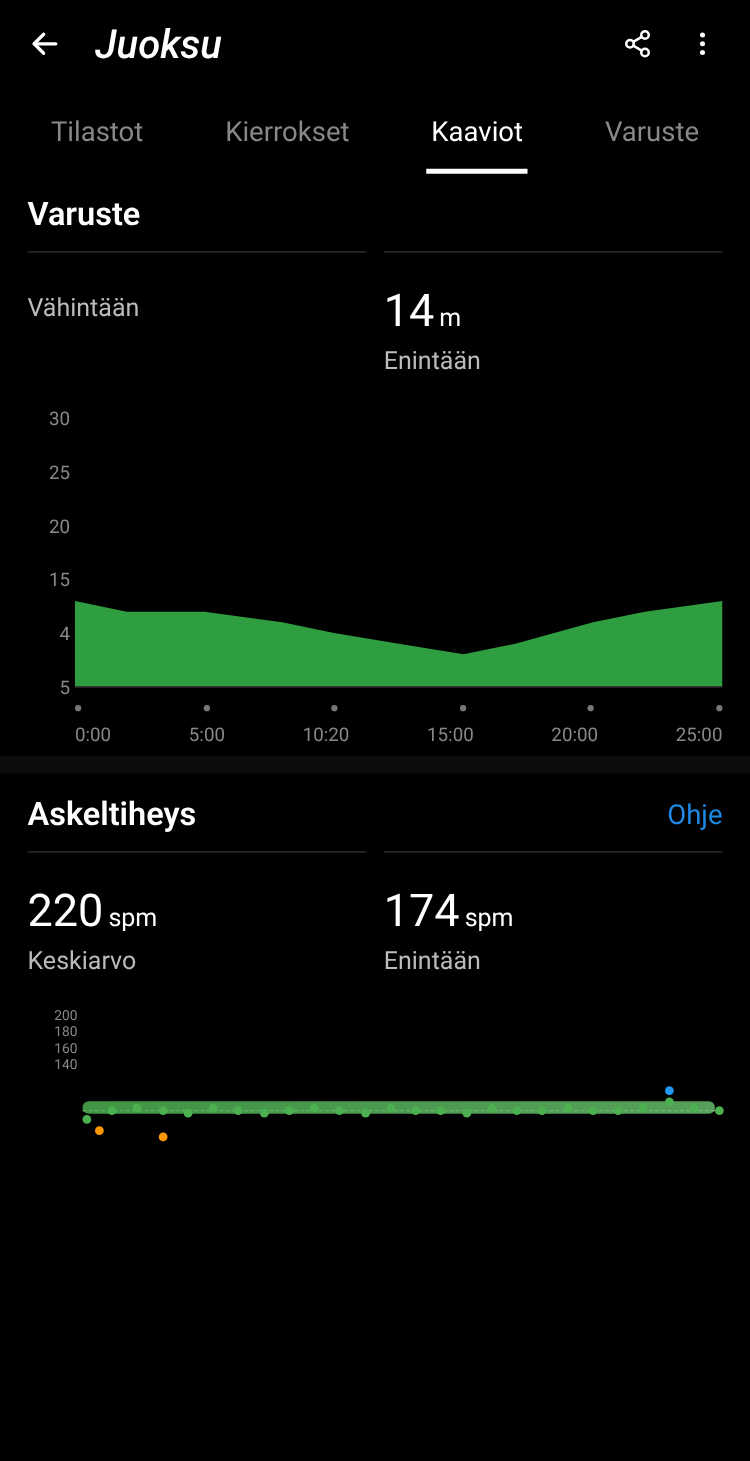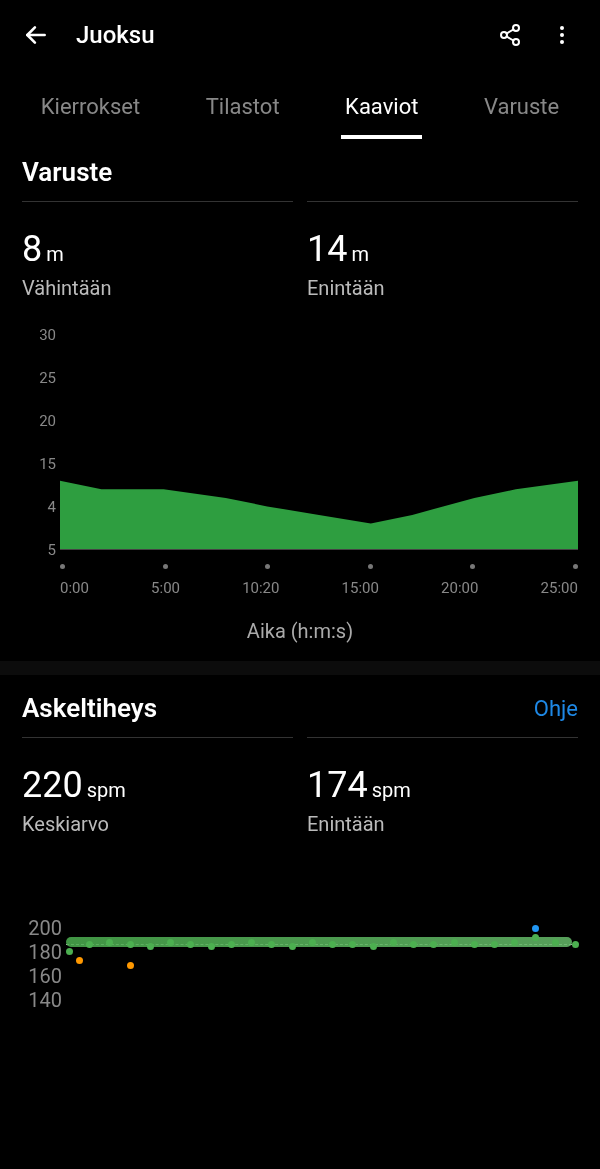--- a/index.html
+++ b/index.html
@@ -11,21 +11,21 @@
     font-family: -apple-system, BlinkMacSystemFont, "Segoe UI", Roboto, sans-serif;
     overflow: hidden;
   }
   .header {
     display: flex;
     align-items: center;
     padding: 16px 20px;
     height: 70px;
   }
   .back-btn { width: 32px; height: 32px; display:flex; align-items:center; justify-content:center; cursor:pointer; }
-  .title { font-size: 24px; font-weight: 500; margin-left: 24px; flex:1; }
+  .title { font-size: 32px; font-weight: 500; margin-left: 24px; flex:1;font-style:italic; }
   .share-btn, .menu-btn { width: 36px; height:36px; display:flex; align-items:center; justify-content:center; cursor:pointer; margin-left:16px; }
   .tabs {
     display: flex;
     justify-content: space-around;
     padding: 18px 8px 0;
     border-bottom: none;
   }
   .tab {
     font-size: 22px;
     color: #888;
@@ -88,22 +88,22 @@
   .divider { height:14px; background:#0c0c0c; margin-top:8px; }
   .cadence-chart {
     margin-top: 26px;
     position: relative;
     height: 150px;
     margin-left: 44px;
     margin-right: 6px;
   }
   .cadence-y {
     position:absolute; left:-44px; top:0; height:100%; width:40px;
-    display:flex; flex-direction:column; justify-content:flex-end;
-    font-size:20px; color:#888; text-align:right;
+    display:flex; flex-direction:column; justify-content:flex-start;
+    font-size:11px; color:#888; text-align:right;
   }
   .cadence-plot {
     position:absolute; left:0; right:0; top:6px; bottom:6px;
   }
   .cadence-line {
     position:absolute; left:0; right:0;
     border-top:1px dashed #aaa;
   }
   .cadence-band {
     position:absolute; left:0; right:0; height:10px;
@@ -137,33 +137,32 @@
   <div class="menu-btn">
     <svg width="24" height="24" viewBox="0 0 24 24" fill="#fff">
         <circle cx="12" cy="5" r="2"></circle>
         <circle cx="12" cy="12" r="2"></circle>
         <circle cx="12" cy="19" r="2"></circle>
       </svg>
   </div>
 </div>
 
 <div class="tabs">
+  <div class="tab">Tilastot</div>
   <div class="tab">Kierrokset</div>
-  <div class="tab">Tilastot</div>
   <div class="tab active">Kaaviot</div>
   <div class="tab">Varuste</div>
 </div>
 
 <div class="section">
   <div class="section-header">
     <div class="section-title">Varuste</div>
   </div>
   <div class="stats-row">
     <div class="stat">
-      <div><span class="stat-value">8</span><span class="stat-unit">m</span></div>
       <div class="stat-label">Vähintään</div>
     </div>
     <div class="stat">
       <div><span class="stat-value">14</span><span class="stat-unit">m</span></div>
       <div class="stat-label">Enintään</div>
     </div>
   </div>
 
   <div class="chart-area">
     <div class="elev-chart">
@@ -190,21 +189,20 @@
         <span></span>
       </div>
     <div class="x-ticks" id="elev-x-ticks">
         <span>0:00</span>
         <span>5:00</span>
         <span>10:20</span>
         <span>15:00</span>
         <span>20:00</span>
         <span>25:00</span>
       </div>
-    <div class="axis-label">Aika (h:m:s)</div>
   </div>
 </div>
 
 <div class="divider"></div>
 
 <div class="section">
   <div class="section-header">
     <div class="section-title">Askeltiheys</div>
     <div class="help-link">Ohje</div>
   </div>

